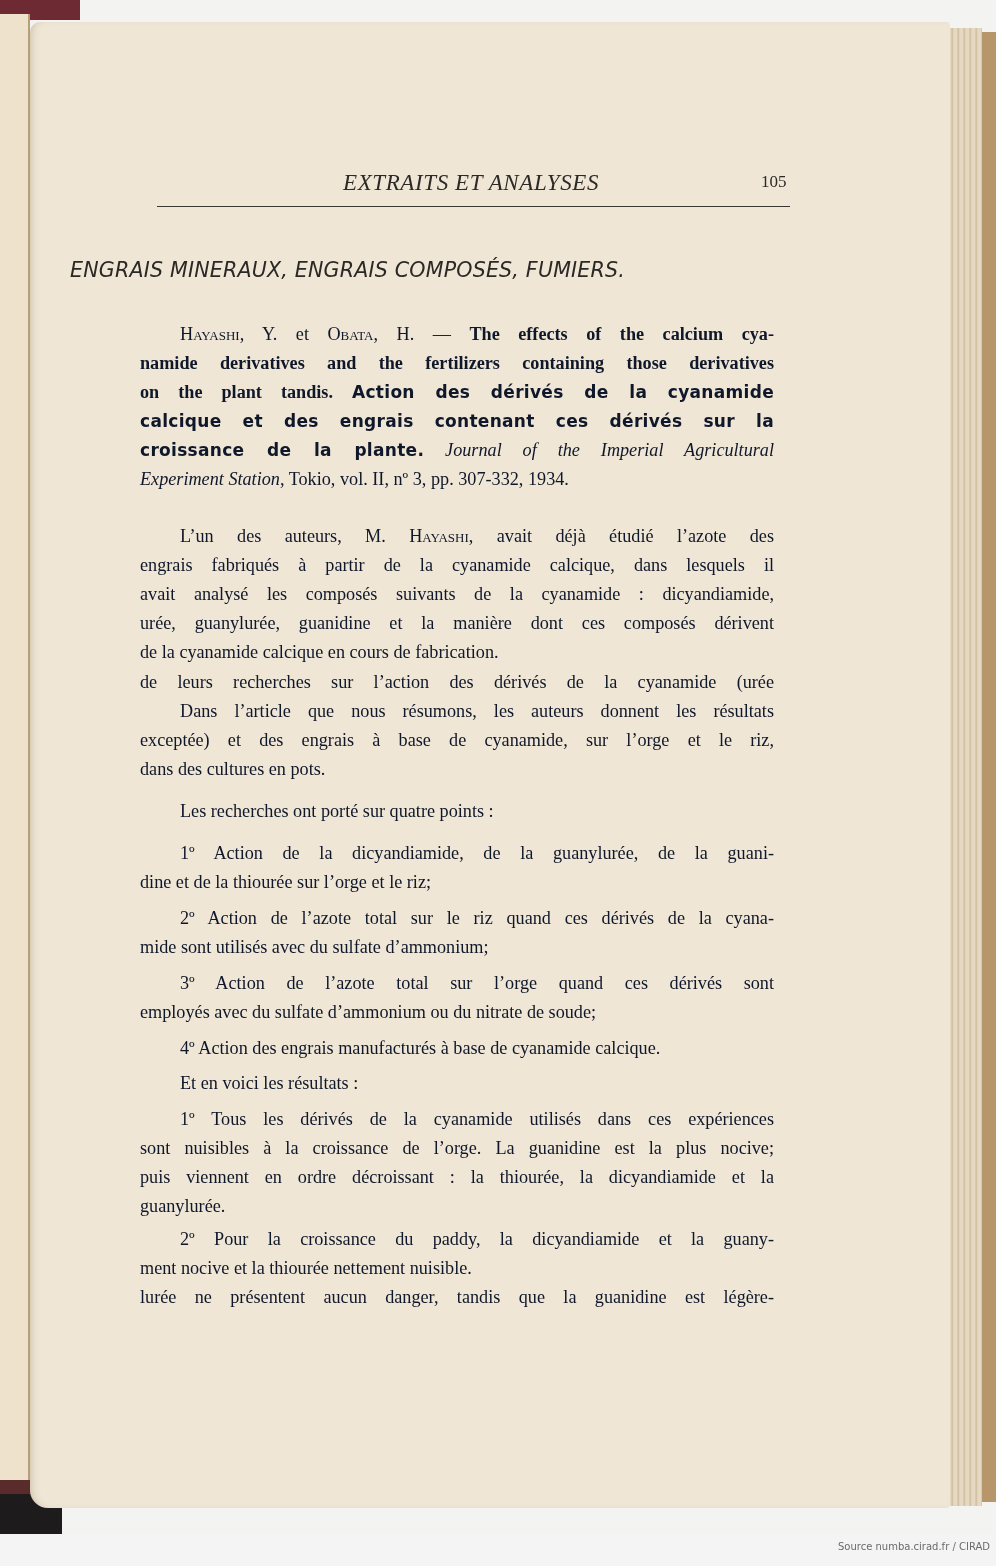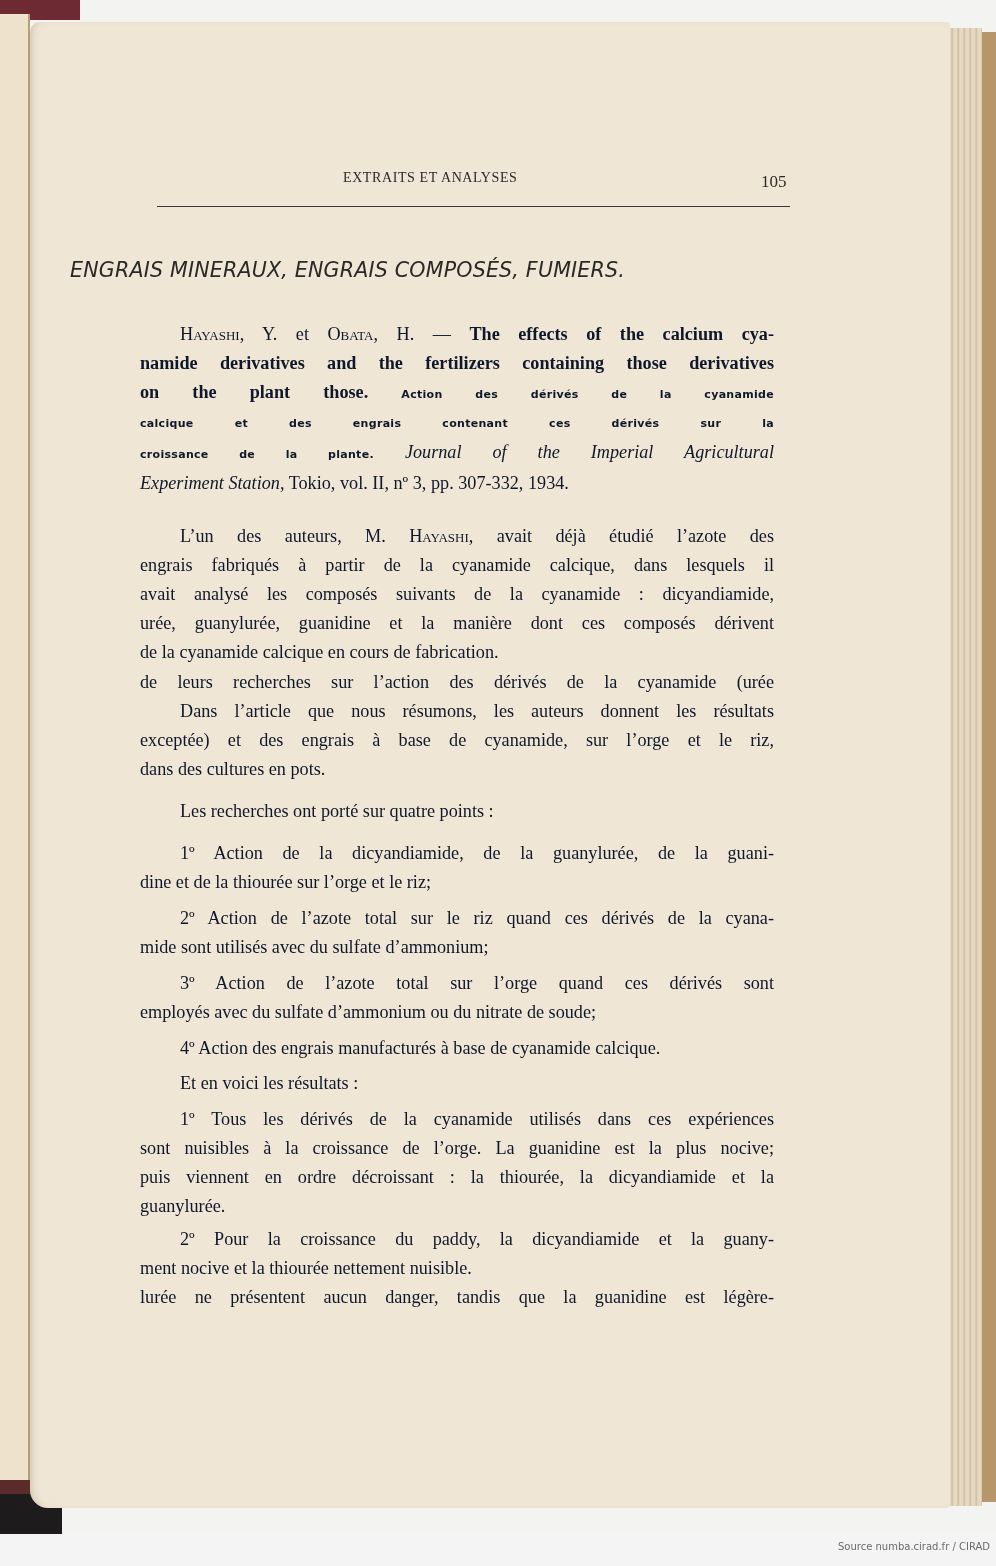--- a/index.html
+++ b/index.html
@@ -47,21 +47,21 @@
     position:absolute; left:0; top:1534px; width:996px; height:32px;
     background:#f4f4f4;
   }
   .source {
     position:absolute; right:6px; top:1541px;
     font-family:"DejaVu Sans", sans-serif; font-size:10px; color:#6b6b6b;
   }
 
   .running-head {
     position:absolute; left:343px; top:170px;
-    font-size:14px; letter-spacing:0.6px; color:#2c2a27;
+    font-style:italic; font-size:23px; letter-spacing:0.6px; color:#2c2a27;
   }
   .page-number {
     position:absolute; left:761px; top:172px;
     font-size:17px; color:#2c2a27;
   }
   .head-rule {
     position:absolute; left:157px; top:206px; width:633px; height:0;
     border-top:1.5px solid #3a3733;
   }
 
@@ -74,21 +74,21 @@
   .text {
     position:absolute; left:140px; width:634px;
     font-size:18.2px; line-height:29px; color:#0f172a;
     text-align:justify;
   }
   .line { display:block; text-align:justify; text-align-last:justify; white-space:nowrap; }
   .line.last { text-align-last:left; }
   .indent { padding-left:40px; }
   .sc { font-variant:small-caps; }
   .bold-en { font-family:"Liberation Serif", serif; font-weight:bold; }
-  .bold-fr { font-family:"DejaVu Sans", sans-serif; font-weight:bold; font-size:11px; letter-spacing:0.3px; }
+  .bold-fr { font-family:"DejaVu Sans", sans-serif; font-weight:bold; font-size:17px; letter-spacing:0.3px; }
   .ital { font-style:italic; }
 
   .ref-block { top:320px; line-height:29px; }
   .p1 { top:522px; }
   .p2 { top:668px; }
   .p3 { top:797px; }
   .items { top:839px; }
   .res-intro { top:1069px; }
   .res-1 { top:1105px; }
   .res-2 { top:1225px; }
@@ -107,21 +107,21 @@
 
 <div class="running-head">EXTRAITS ET ANALYSES</div>
 <div class="page-number">105</div>
 <div class="head-rule"></div>
 
 <div class="section-title">ENGRAIS MINERAUX, ENGRAIS COMPOSÉS, FUMIERS.</div>
 
 <div class="text ref-block">
   <span class="line indent"><span class="sc">Hayashi</span><span>, Y. et </span><span class="sc">Obata</span><span>, H. —</span> <span class="bold-en">The effects of the calcium cya-</span></span>
   <span class="line bold-en">namide derivatives and the fertilizers containing those derivatives</span>
-  <span class="line"><span class="bold-en">on the plant those.</span> <span class="bold-fr">Action des dérivés de la cyanamide</span></span>
+  <span class="line"><span class="bold-en">on the plant tandis.</span> <span class="bold-fr">Action des dérivés de la cyanamide</span></span>
   <span class="line bold-fr">calcique et des engrais contenant ces dérivés sur la</span>
   <span class="line"><span class="bold-fr">croissance de la plante.</span> <span class="ital">Journal of the Imperial Agricultural</span></span>
   <span class="line last"><span class="ital">Experiment Station</span><span>, Tokio, vol. II, nº 3, pp. 307-332, 1934.</span></span>
 </div>
 
 <div class="text p1">
   <span class="line indent"><span>L’un des auteurs, M. </span><span class="sc">Hayashi</span><span>, avait déjà étudié l’azote des</span></span>
   <span class="line">engrais fabriqués à partir de la cyanamide calcique, dans lesquels il</span>
   <span class="line">avait analysé les composés suivants de la cyanamide : dicyandiamide,</span>
   <span class="line">urée, guanylurée, guanidine et la manière dont ces composés dérivent</span>

